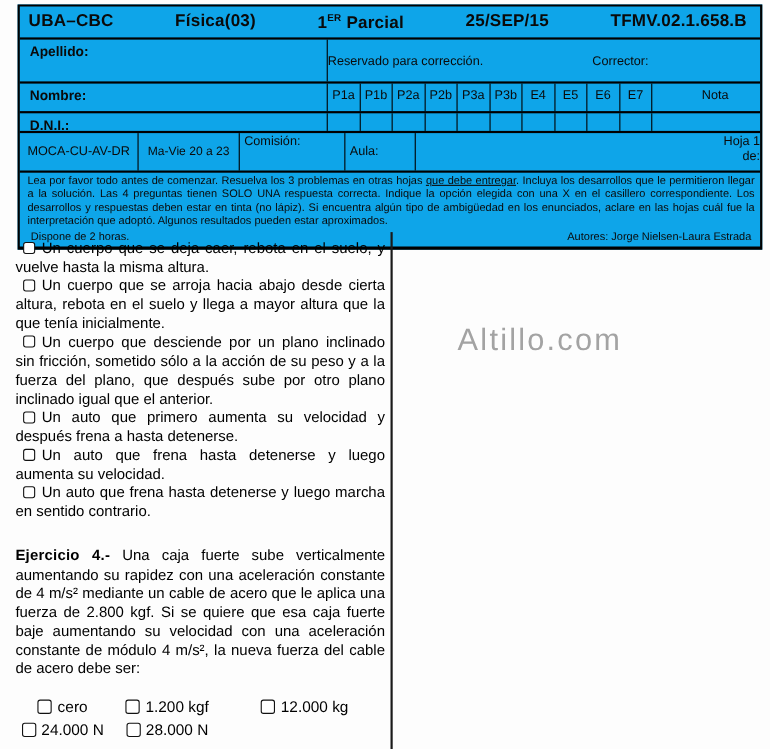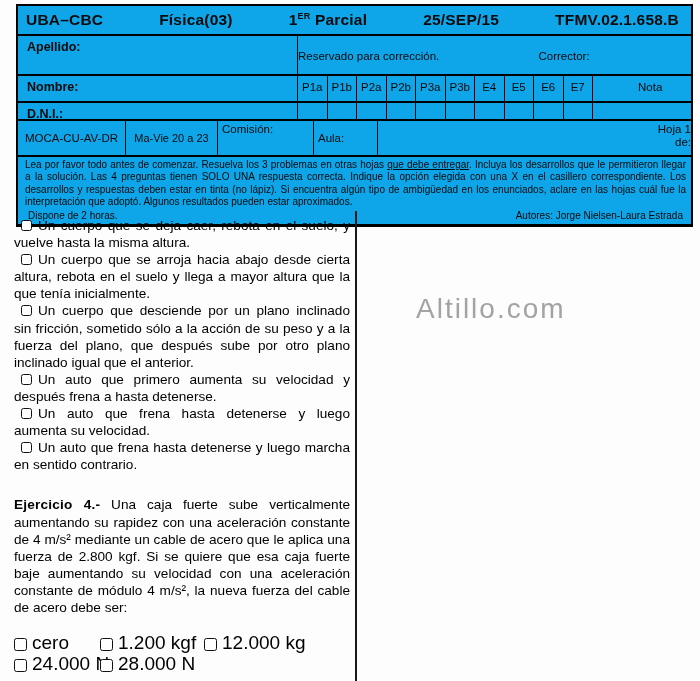--- a/index.html
+++ b/index.html
@@ -81,21 +81,21 @@
   .cb {
     display:inline-block; width:11px; height:11px;
     border:1.6px solid #111; border-radius:2.5px;
     margin-right:6px; vertical-align:-1px; background:#fff;
   }
   .ex { margin-top:23px; }
   .ex b { letter-spacing:0.2px; }
   .answers {
     margin-top:18px;
     display:grid; grid-template-columns:86px 104px auto; row-gap:4px;
-    text-align:left; font-size:19px;
+    text-align:center; font-size:14px;
   }
   .ans { white-space:nowrap; }
   .ans .cb { width:13px; height:13px; margin-right:5px; vertical-align:-2px; }
   .ans.wide-gap .cb { margin-right:14px; }
 </style>
 </head>
 <body>
 
 <div class="page">
 

